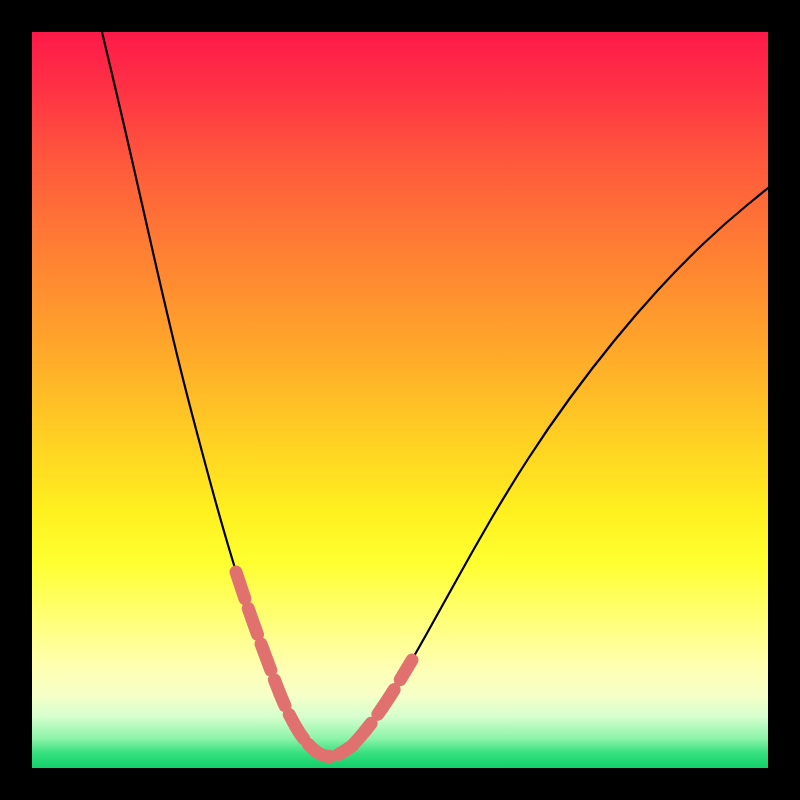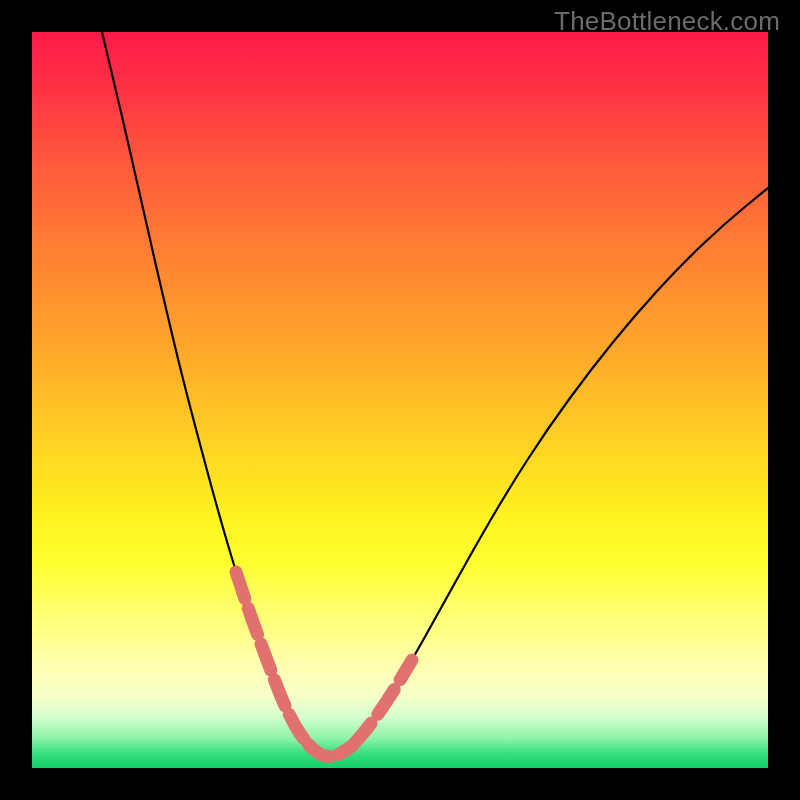--- a/index.html
+++ b/index.html
@@ -60,21 +60,20 @@
   svg.curve {
     position: absolute;
     left: 0; top: 0;
     width: 736px; height: 736px;
   }
 </style>
 </head>
 <body>
 
 <div class="frame">
-  <div class="watermark">TheBottleneck.com</div>
   <div class="plot">
     <div class="gradient"></div>
     <svg class="curve" viewBox="0 0 736 736">
       <path id="series-0" fill="none" stroke-linecap="round" stroke-linejoin="round" d="M 70 0 Q 70 0 80 42 Q 90 84 100 128 Q 110 172 120 216 Q 130 260 140 302 Q 150 344 160 382 Q 170 420 179 453 Q 188 486 196 513 Q 204 540 211 561 Q 218 582 225 601 Q 232 620 238 636 Q 244 652 248 662 Q 252 672 256 680 Q 260 688 264 695 Q 268 702 272 707 Q 276 712 280 716 Q 284 720 288 722 Q 292 724 296 724.5 Q 300 725 304 723.5 Q 308 722 314 718 Q 320 714 328 705 Q 336 696 346 682 Q 356 668 368 648 Q 380 628 394 603 Q 408 578 424 549 Q 440 520 458 489 Q 476 458 496 427 Q 516 396 538 366 Q 560 336 582 309 Q 604 282 626 258 Q 648 234 670 213 Q 692 192 714 174 T 736 156" stroke="#000000" stroke-width="2.2"></path>
       <path id="series-1" fill="none" stroke-linecap="round" stroke-linejoin="round" d="M 204 540 Q 204 540 211 561 Q 218 582 225 601 Q 232 620 238 636 Q 244 652 248 662 Q 252 672 256 680 Q 260 688 264 695 Q 268 702 272 707 T 276 712" stroke="#e0716f" stroke-width="13" stroke-dasharray="28 10"></path>
       <path id="series-2" fill="none" stroke-linecap="round" stroke-linejoin="round" d="M 276 712 Q 276 712 280 716 Q 284 720 288 722 Q 292 724 296 724.5 Q 300 725 304 723.5 Q 308 722 314 718 T 320 714" stroke="#e0716f" stroke-width="13" stroke-dasharray="26 9"></path>
       <path id="series-3" fill="none" stroke-linecap="round" stroke-linejoin="round" d="M 320 714 Q 320 714 328 705 Q 336 696 346 682 Q 356 668 368 648 T 380 628" stroke="#e0716f" stroke-width="13" stroke-dasharray="30 11"></path>
     </svg>
   </div>
 </div>

